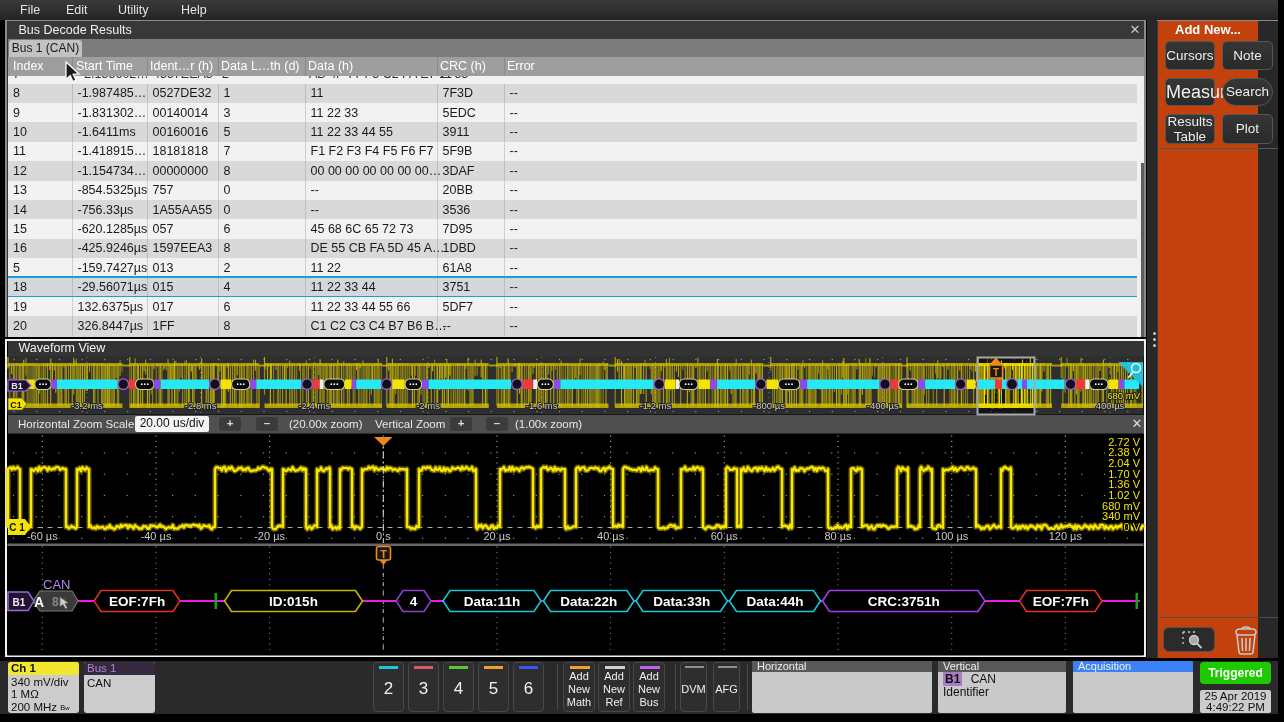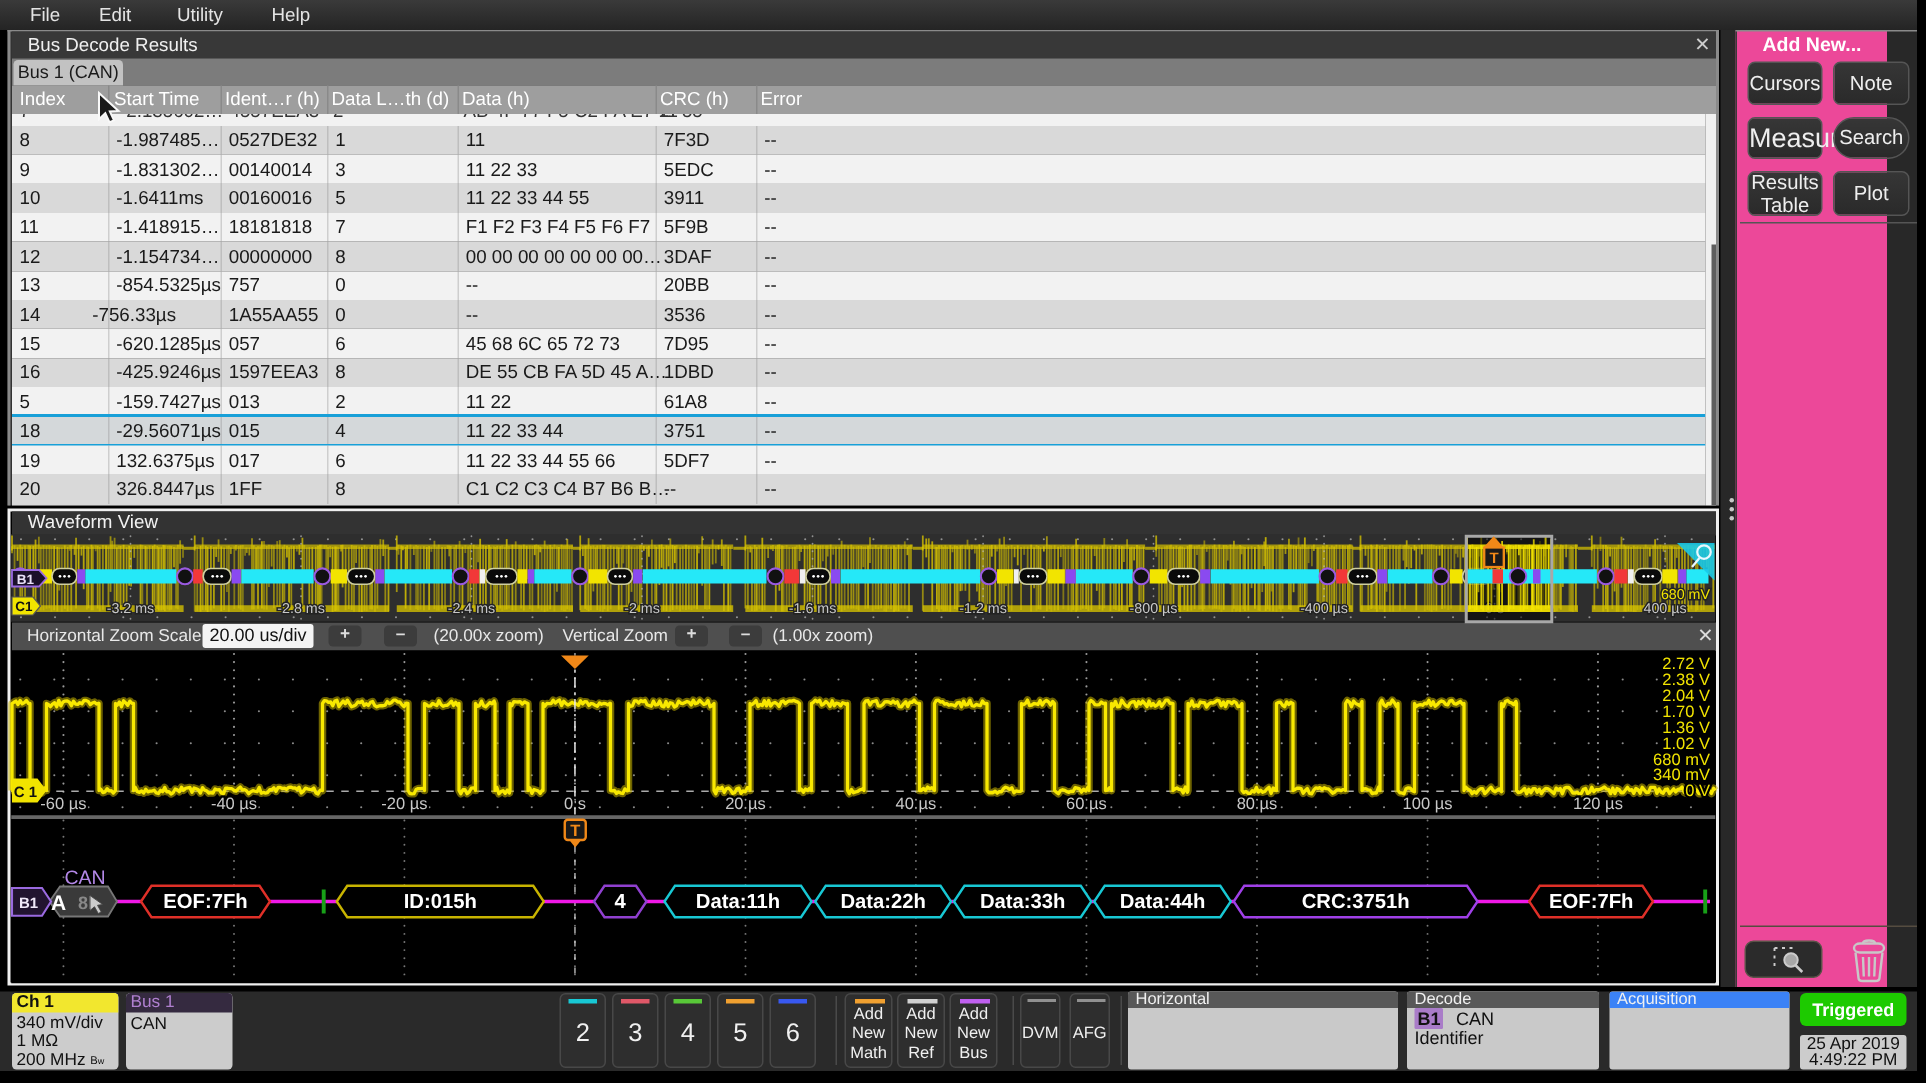--- a/index.html
+++ b/index.html
@@ -6,21 +6,21 @@
 </style></head><body>
 
 <div class="abs" style="left:0;top:0;width:1284px;height:19.5px;background:linear-gradient(#3a3a3a,#242424);color:#e4e4e4;font-size:12.5px">
 <span class="abs" style="left:20px;top:3px">File</span>
 <span class="abs" style="left:66px;top:3px">Edit</span>
 <span class="abs" style="left:118px;top:3px">Utility</span>
 <span class="abs" style="left:181px;top:3px">Help</span>
 </div>
 
 <div class="abs" style="left:1146.5px;top:19.5px;width:137.5px;height:638px;background:#282828"></div>
-<div class="abs" style="left:1157px;top:19.5px;width:101px;height:638px;background:#ec4899;border-left:1px solid #3a3a3a">
+<div class="abs" style="left:1157px;top:19.5px;width:101px;height:638px;background:#c2410c;border-left:1px solid #3a3a3a">
   <div class="abs" style="left:0;top:2px;width:100%;text-align:center;color:#fff;font-weight:bold;font-size:13px">Add New...</div>
   <div class="abs" style="left:7px;top:21.5px;width:50px;height:29px;background:linear-gradient(#363636,#2a2a2a);border:1px solid #555;border-radius:5px;color:#eee;font-size:13.5px;text-align:center;line-height:27px">Cursors</div>
   <div class="abs" style="left:64px;top:21.5px;width:51px;height:29px;background:linear-gradient(#363636,#2a2a2a);border:1px solid #555;border-radius:5px;color:#eee;font-size:13.5px;text-align:center;line-height:27px">Note</div>
   <div class="abs" style="left:7px;top:58px;width:50px;height:28.5px;background:linear-gradient(#363636,#2a2a2a);border:1px solid #555;border-radius:5px;color:#eee;font-size:18px;text-align:center;line-height:26px">Measure</div>
   <div class="abs" style="left:64px;top:58px;width:51px;height:28.5px;background:linear-gradient(#363636,#2a2a2a);border:1px solid #555;border-radius:14px;color:#eee;font-size:13.5px;text-align:center;line-height:26px">Search</div>
   <div class="abs" style="left:7px;top:94px;width:50px;height:30px;background:linear-gradient(#363636,#2a2a2a);border:1px solid #555;border-radius:5px;color:#eee;font-size:13.5px;text-align:center;line-height:14.5px;padding-top:0.5px">Results<br>Table</div>
   <div class="abs" style="left:64px;top:94px;width:51px;height:30px;background:linear-gradient(#363636,#2a2a2a);border:1px solid #555;border-radius:5px;color:#eee;font-size:13.5px;text-align:center;line-height:28px">Plot</div>
   <div class="abs" style="left:2px;top:128px;width:122px;height:1px;background:#555"></div>
   <div class="abs" style="left:2px;top:597.5px;width:122px;height:1px;background:#554c40"></div>
   <div class="abs" style="left:5px;top:607px;width:52px;height:25px;background:#2b2b2b;border:1px solid #5a5248;border-radius:6px"></div>
@@ -181,21 +181,21 @@
     <div style="position:absolute;left:64.5px;top:0;width:1px;height:100%;background:rgba(140,140,140,0.35)"></div>
     <div style="position:absolute;left:139.5px;top:0;width:1px;height:100%;background:rgba(140,140,140,0.35)"></div>
     <div style="position:absolute;left:210.5px;top:0;width:1px;height:100%;background:rgba(140,140,140,0.35)"></div>
     <div style="position:absolute;left:297.5px;top:0;width:1px;height:100%;background:rgba(140,140,140,0.35)"></div>
     <div style="position:absolute;left:429.5px;top:0;width:1px;height:100%;background:rgba(140,140,140,0.35)"></div>
     <div style="position:absolute;left:496.5px;top:0;width:1px;height:100%;background:rgba(140,140,140,0.35)"></div>
   </div>
 <div style="position:absolute;left:7.5px;top:200.0px;width:1129.5px;height:19.4px;background:#d9d9d9;color:#1a1a1a;font-size:12.5px">
     <div style="position:absolute;top:2.5px;width:100%">
       <span style="position:absolute;left:5.5px">14</span>
-      <span style="position:absolute;left:54px">-756.33µs</span>
+      <span style="position:absolute;left:70px">-756.33µs</span>
       <span style="position:absolute;left:145px">1A55AA55</span>
       <span style="position:absolute;left:216px">0</span>
       <span style="position:absolute;left:303px">--</span>
       <span style="position:absolute;left:435px">3536</span>
       <span style="position:absolute;left:502px">--</span>
     </div>
     <div style="position:absolute;left:64.5px;top:0;width:1px;height:100%;background:rgba(140,140,140,0.35)"></div>
     <div style="position:absolute;left:139.5px;top:0;width:1px;height:100%;background:rgba(140,140,140,0.35)"></div>
     <div style="position:absolute;left:210.5px;top:0;width:1px;height:100%;background:rgba(140,140,140,0.35)"></div>
     <div style="position:absolute;left:297.5px;top:0;width:1px;height:100%;background:rgba(140,140,140,0.35)"></div>
@@ -2178,21 +2178,21 @@
   </div>
 <div class="abs" style="left:556.5px;top:664px;width:1px;height:46px;background:#4a4a4a"></div>
 <div class="abs" style="left:675px;top:664px;width:1px;height:46px;background:#4a4a4a"></div>
 <div class="abs" style="left:747px;top:664px;width:1px;height:46px;background:#4a4a4a"></div>
 
 <div class="abs" style="left:752px;top:660.5px;width:180px;height:52px;background:#c9c9c9;border-radius:2px;overflow:hidden">
  <div style="height:11.5px;background:#585858;color:#f0f0f0;font-size:11px;padding-left:5px;line-height:11.5px">Horizontal</div>
 </div>
 
 <div class="abs" style="left:938px;top:660.5px;width:128px;height:52px;background:#c9c9c9;border-radius:2px;overflow:hidden">
- <div style="height:11.5px;background:#585858;color:#f0f0f0;font-size:11px;padding-left:5px;line-height:11.5px">Decode</div>
+ <div style="height:11.5px;background:#585858;color:#f0f0f0;font-size:11px;padding-left:5px;line-height:11.5px">Vertical</div>
  <div style="color:#111;font-size:12px;line-height:13.4px;padding:1px 0 0 5px">
   <span style="background:#a97cc8;padding:0 2px;font-weight:bold;border-radius:1px">B1</span> <span style="margin-left:5px">CAN</span><br>Identifier
  </div>
 </div>
 
 <div class="abs" style="left:1073px;top:660.5px;width:120px;height:52px;background:#c9c9c9;border-radius:2px;overflow:hidden">
  <div style="height:11.5px;background:#3b82f6;color:#f0f0f0;font-size:11px;padding-left:5px;line-height:11.5px">Acquisition</div>
 </div>
 <div class="abs" style="left:1200px;top:661.5px;width:71px;height:22.5px;background:#1dca00;border-radius:4px;color:#fff;font-weight:bold;font-size:12px;text-align:center;line-height:22.5px">Triggered</div>
 <div class="abs" style="left:1200px;top:689.5px;width:71px;height:23px;background:#ccc;border-radius:2px;color:#111;font-size:11.5px;text-align:center;line-height:11.5px;padding-top:1px">25 Apr 2019<br>4:49:22 PM</div>

